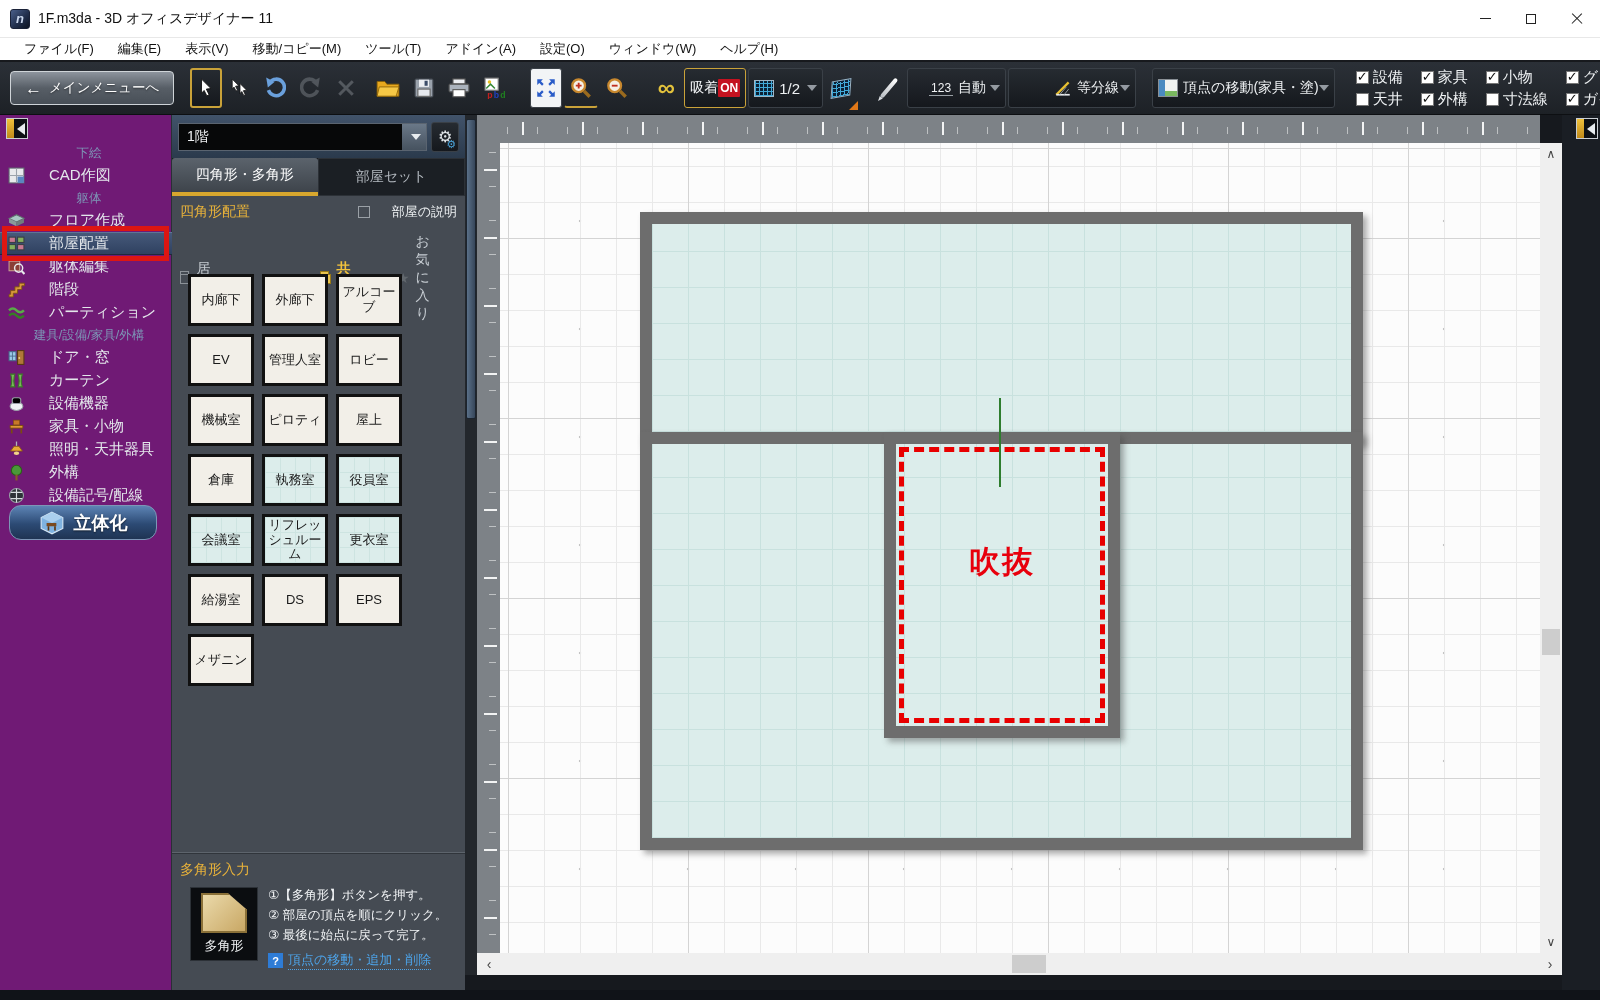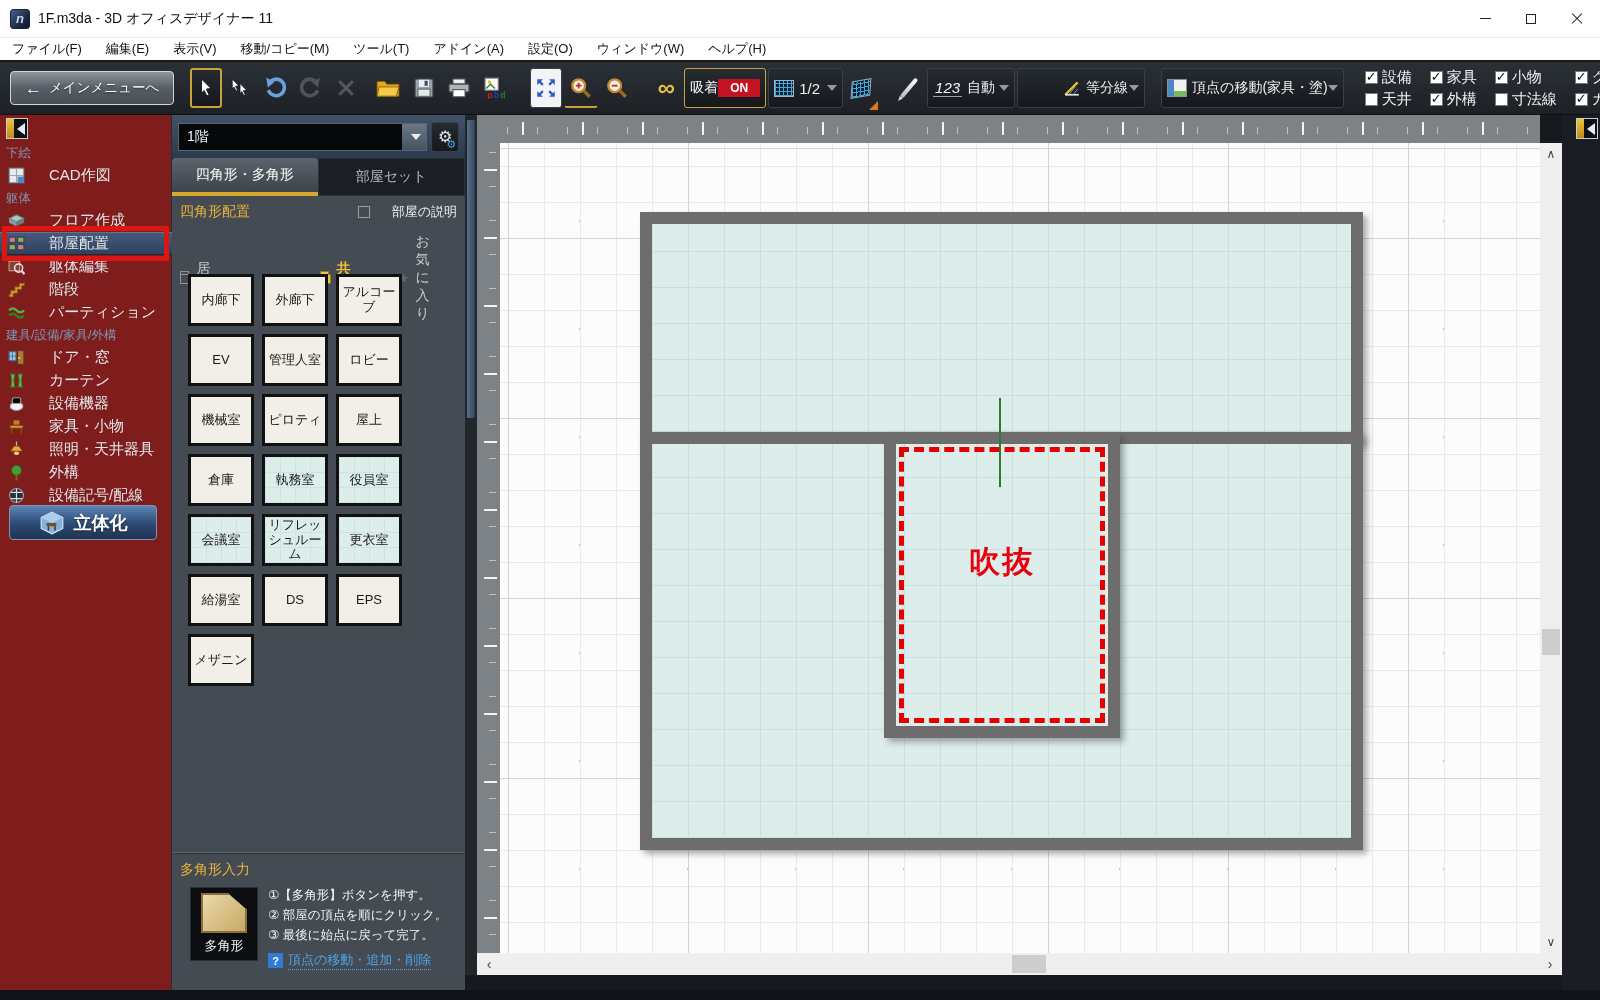--- a/index.html
+++ b/index.html
@@ -14,72 +14,72 @@
   #title-text { font-size:14px; color:#111; }
   .win-btns { margin-left:auto; display:flex; height:38px; }
   .win-btn { width:46px; height:38px; display:flex; align-items:center; justify-content:center; }
   .glyph-min { width:11px; height:1px; background:#222; }
   .glyph-max { width:10px; height:10px; border:1px solid #222; }
   .glyph-close { position:relative; width:12px; height:12px; }
   .glyph-close::before,.glyph-close::after { content:""; position:absolute; left:-1px; top:5px; width:14px; height:1.4px; background:#222; }
   .glyph-close::before { transform:rotate(45deg); } .glyph-close::after { transform:rotate(-45deg); }
 
   
-  #menubar { position:absolute; left:0; top:38px; width:1600px; height:24px; background:#ffffff; display:flex; align-items:center; padding-left:0; border-bottom:2px solid #17191d; }
+  #menubar { position:absolute; left:0; top:38px; width:1600px; height:24px; background:#ffffff; display:flex; align-items:center; padding-left:12px; border-bottom:2px solid #17191d; }
   .menu-item { font-size:13px; color:#111; padding:3px 12px; cursor:default; }
 
   
   #toolbar { position:absolute; left:0; top:62px; width:1600px; height:53px; background:linear-gradient(#2b3037,#1d2126); display:flex; align-items:center; padding:0 4px; border-bottom:1px solid #0d0f12; }
   .tb-gap { width:14px; flex:none; }
   .tb-gap-s { width:6px; flex:none; }
   .tbtn { height:40px; min-width:32px; flex:none; margin:0 1px; background:linear-gradient(#262b31,#15181d); border:1px solid #3a4047; border-radius:3px; display:flex; align-items:center; justify-content:center; padding:0 5px; color:#e6e9ec; }
   .tbtn.active { border:2px solid #c9a239; }
   .tbtn.flat { border-color:transparent; background:transparent; }
   .tbtn.disabled { opacity:.32; }
   #main-menu-btn { height:34px; padding:0 14px; margin-left:6px; background:linear-gradient(#8d949d,#575e66 50%,#484f57); border:1px solid #cfd4d8; border-radius:4px; color:#fff; font-size:13.5px; display:flex; align-items:center; gap:7px; text-shadow:0 1px 2px rgba(0,0,0,.5); }
   .back-arrow { font-size:17px; line-height:1; }
   .ico { display:block; }
   .inf-glyph { color:#e3c23c; font-size:24px; font-weight:bold; line-height:1; }
   #snap-btn { border:1px solid #c9a239; }
   #snap-label { font-size:14px; color:#f2f4f6; }
-  #snap-state { background:#c41220; color:#fff; font-size:12px; font-weight:bold; padding:2px 12px; border-radius:1px; }
+  #snap-state { background:#c41220; color:#fff; font-size:12px; font-weight:bold; padding:2px 2px; border-radius:1px; }
   .grid-ic { width:20px; height:17px; background-color:#0b2034; border:1px solid #9fb6c6;
     background-image:repeating-linear-gradient(90deg,#41a9d8 0 1px,transparent 1px 4px),repeating-linear-gradient(0deg,#41a9d8 0 1px,transparent 1px 4px); }
   .grid-ic.tilt { transform:rotate(-10deg) skewX(-14deg); position:relative; }
   .tilt-wrap { position:relative; }
   .tilt-wrap::after { content:""; position:absolute; right:-2px; bottom:-3px; border-left:9px solid transparent; border-bottom:9px solid #e07818; }
   #grid-scale { font-size:15px; color:#eef1f3; margin:0 3px 0 5px; }
   .dd-arrow { width:0; height:0; border-left:5px solid transparent; border-right:5px solid transparent; border-top:6px solid #949aa1; margin-left:4px; }
   .pen-ic { width:4px; height:24px; background:linear-gradient(#ffffff,#b9bec3); transform:rotate(40deg); border-radius:2px; position:relative; }
   .pen-ic::after { content:""; position:absolute; left:0; bottom:-5px; border-left:2px solid transparent; border-right:2px solid transparent; border-top:5px solid #d8dce0; }
-  .num123 { font-size:15px; font-style:italic; color:#f0f2f4; border-bottom:1px solid #9aa0a6; padding:0 2px; }
+  .num123 { font-size:12px; color:#f0f2f4; border-bottom:1px solid #9aa0a6; padding:0 2px;margin-left:16px; }
   .tb-label { font-size:14px; color:#eef1f3; margin-left:5px; white-space:nowrap; }
   .wide-btn { min-width:104px; justify-content:flex-start; }
   .office-ic { width:20px; height:18px; background:#f0f2f0; border:1px solid #8a9096; background-image:linear-gradient(90deg,#4a8ac0 0 6px,transparent 6px),linear-gradient(0deg,#7ab860 0 5px,transparent 5px); }
   
   #toggle-grid { display:flex; gap:18px; margin-left:6px; }
   .tg-col { display:flex; flex-direction:column; gap:3px; }
   .toggle { display:flex; align-items:center; gap:4px; }
   .cbx { width:13px; height:13px; background:#fff; border:1px solid #777; position:relative; flex:none; }
   .cbx.checked::after { content:"✓"; position:absolute; left:0; top:-3px; font-size:13px; font-weight:bold; color:#111; }
   .toggle .tg-label { font-size:15px; color:#eef1f3; white-space:nowrap; }
 
   
-  #sidebar { position:absolute; left:0; top:115px; width:172px; height:875px; background:#7f1d1d; border-right:1px solid #2a2f36; }
+  #sidebar { position:absolute; left:0; top:115px; width:172px; height:875px; background:#701a75; border-right:1px solid #2a2f36;text-align:center; }
   #collapse-left { position:absolute; left:6px; top:3px; width:22px; height:21px; background:#0d1014; border:1px solid #c9ced3; display:flex; align-items:center; }
   .yellow-bar { width:7px; height:100%; background:linear-gradient(#f0c23c,#c08a1a); }
   .tri-left { width:0; height:0; border-top:6px solid transparent; border-bottom:6px solid transparent; border-right:8px solid #e8ecef; margin-left:3px; }
   #sb-list { position:absolute; left:0; top:27px; width:172px; }
   .sb-header { font-size:12.5px; color:#7d96b6; padding:3px 0 2px 6px; }
   .sb-item { position:relative; display:flex; align-items:center; gap:24px; height:23px; padding-left:8px; color:#e3e7eb; font-size:15px; cursor:default; }
   .sb-item.selected { background:linear-gradient(#46597a,#2f4160); border-top:1px solid #5f7596; border-bottom:1px solid #20293a; }
   .sb-icon { width:17px; height:17px; flex:none; display:flex; }
   .sb-icon svg { width:100%; height:100%; }
   .red-annot { position:absolute; left:2px; right:3px; top:-7px; bottom:-7px; border:5px solid #dd1612; z-index:6; pointer-events:none; }
-  #solidify-btn { position:absolute; left:8px; top:390px; width:148px; height:35px; border:1px solid #7d96b6; border-radius:4px;
+  #solidify-btn { position:absolute; left:8px; top:390px; width:148px; height:35px; border:1px solid #7d96b6; border-radius:12px;
     background:linear-gradient(#5d84b5,#2c4a74 55%,#1f3453); display:flex; align-items:center; justify-content:center; gap:9px;
     color:#fff; font-size:18px; font-weight:bold; text-shadow:0 1px 2px rgba(0,0,0,.6); }
 
   
   #panel { position:absolute; left:172px; top:115px; width:293px; height:875px; background:#454b53; }
   #floor-bar { position:absolute; left:0; top:0; width:293px; height:43px; background:linear-gradient(#41536a,#2b3a4c); display:flex; align-items:center; padding:0 6px; }
   #floor-select { width:250px; height:28px; background:#070809; border:1px solid #5a6470; display:flex; align-items:center; }
   #floor-value { flex:1; color:#f0f2f4; font-size:14px; padding-left:8px; }
   #floor-dd { width:24px; height:26px; background:linear-gradient(#6a7888,#46525f); display:flex; align-items:center; justify-content:center; }
   #floor-gear { width:28px; height:30px; margin-left:4px; background:linear-gradient(#262b31,#15181d); border:1px solid #3a4047; border-radius:3px; position:relative; color:#dfe3e7; font-size:16px; display:flex; align-items:center; justify-content:center; }

